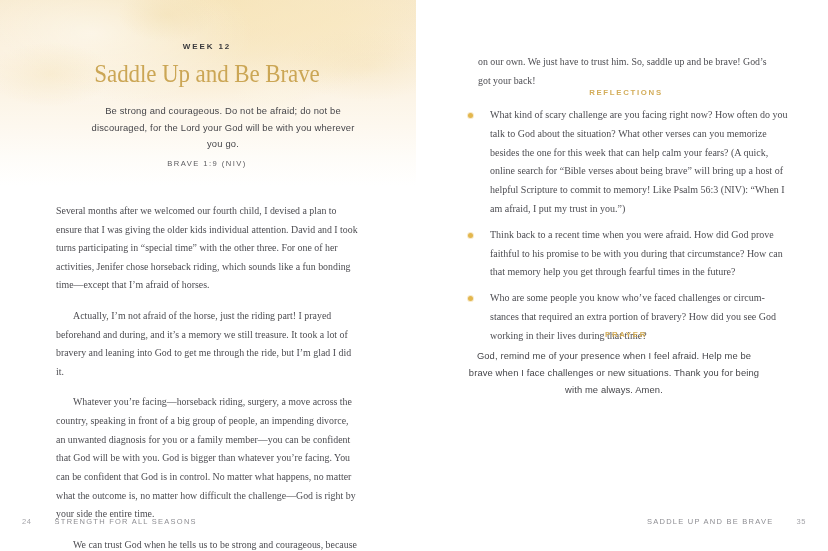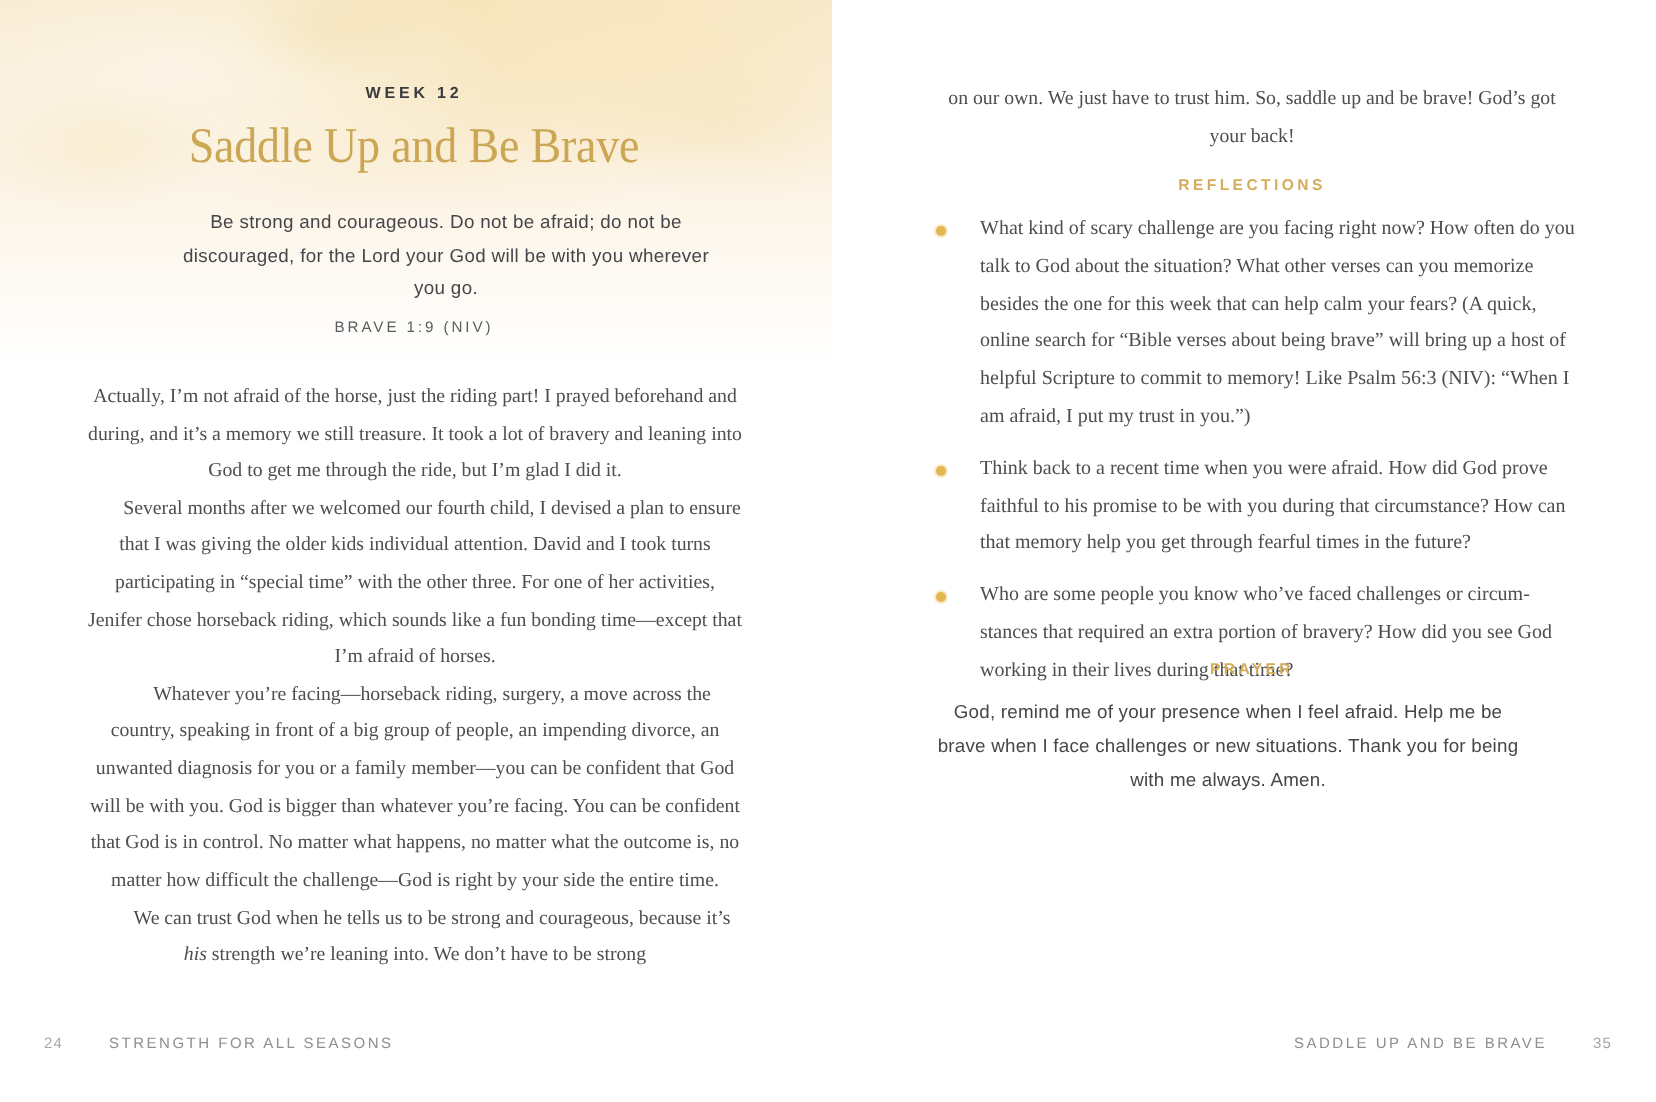--- a/index.html
+++ b/index.html
@@ -122,21 +122,21 @@
   #left-body {
     left: 44px;
     top: 190px;
     width: 327px;
   }
   #right-body {
     left: 466px;
     top: 41px;
     width: 320px;
   }
-  .para { margin: 0; text-align: center; }
+  .para { margin: 12px; }
   .para + .para { text-indent: 17px; }
 
   
   .section-head {
     font-family: "Liberation Sans", sans-serif;
     font-size: 7.8px;
     font-weight: 700;
     letter-spacing: 1.7px;
     color: #d3ad5a;
     text-align: center;
@@ -233,22 +233,22 @@
 
       <div id="chapter-title">Saddle Up and Be Brave</div>
 
       <div id="verse-block">
         <div id="verse-text">Be strong and courageous. Do not be afraid; do not be discouraged, for the Lord your God will be with you wherever you go.</div>
         <div id="verse-ref">BRAVE 1:9 (NIV)</div>
       </div>
     </div>
 
     <div class="body-col" id="left-body">
+      <p class="para">Several months after we welcomed our fourth child, I devised a plan to ensure that I was giving the older kids individual attention. David and I took turns participating in “special time” with the other three. For one of her activities, Jenifer chose horseback riding, which sounds like a fun bonding time—except that I’m afraid of horses.</p>
       <p class="para">Actually, I’m not afraid of the horse, just the riding part! I prayed beforehand and during, and it’s a memory we still treasure. It took a lot of bravery and leaning into God to get me through the ride, but I’m glad I did it.</p>
-      <p class="para">Several months after we welcomed our fourth child, I devised a plan to ensure that I was giving the older kids individual attention. David and I took turns participating in “special time” with the other three. For one of her activities, Jenifer chose horseback riding, which sounds like a fun bonding time—except that I’m afraid of horses.</p>
       <p class="para">Whatever you’re facing—horseback riding, surgery, a move across the country, speaking in front of a big group of people, an impending divorce, an unwanted diagnosis for you or a family member—you can be confident that God will be with you. God is bigger than whatever you’re facing. You can be confident that God is in control. No matter what happens, no matter what the outcome is, no matter how difficult the challenge—God is right by your side the entire time.</p>
       <p class="para"><span>We can trust God when he tells us to be strong and courageous, because it’s </span><em>his</em><span> strength we’re leaning into. We don’t have to be strong</span></p>
     </div>
 
     <div class="footer" id="footer-left">
       <span class="folio">24</span>
       <span class="running-head">STRENGTH FOR ALL SEASONS</span>
     </div>
   </div>
 

